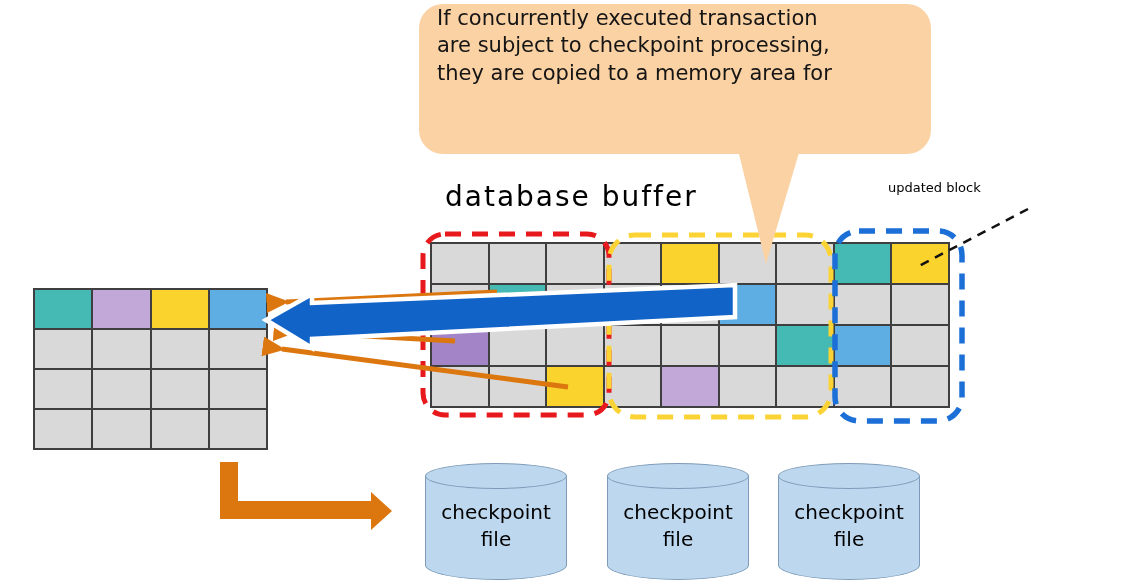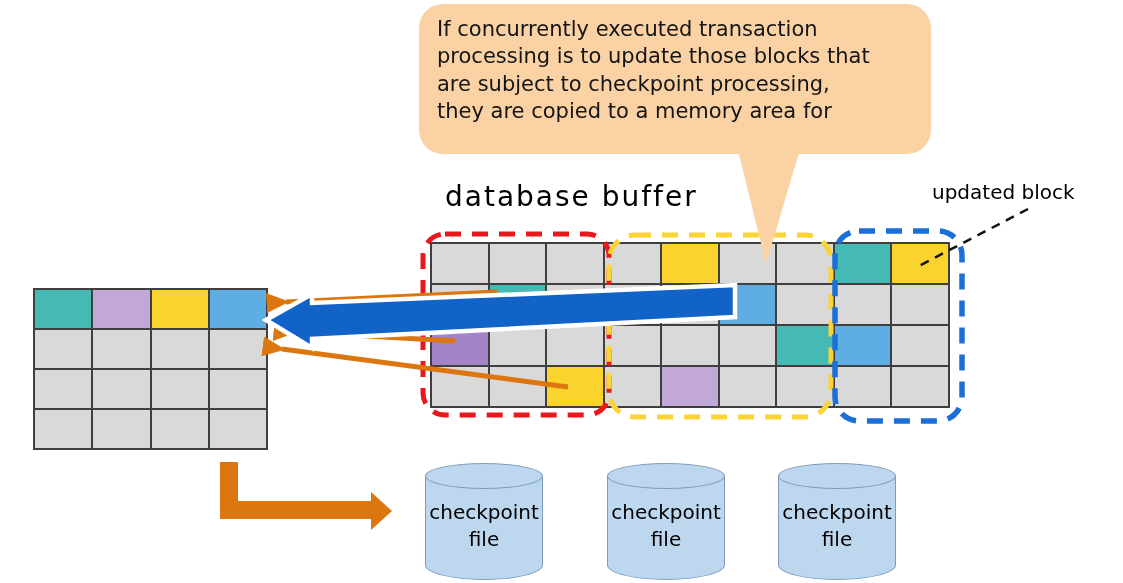--- a/index.html
+++ b/index.html
@@ -8,55 +8,55 @@
     background:#ffffff;
     font-family:"DejaVu Sans","Liberation Sans",sans-serif;
   }
   .abs { position:absolute; }
 
   
   #callout {
     left:419px; top:4px; width:512px; height:150px;
     border-radius:24px;
     background:var(--callout_bg);
-    padding:12px 0 0 18px; box-sizing:border-box;
+    padding:1px 0 0 18px; box-sizing:border-box;
   }
   #callout .line {
     font-size:21px; line-height:27.4px; color:var(--text);
     white-space:nowrap;
   }
 
   
   #db-buffer-label {
     left:445px; top:180px; width:360px; text-align:left;
     font-size:28px; letter-spacing:2px; color:#000;
   }
   #updated-block-label {
-    left:932px; top:180px; width:180px;
-    font-size:20px; color:#000;
+    left:888px; top:180px; width:180px;
+    font-size:13px; color:#000;
   }
   #memory-title {
     left:0; top:208px; width:292px; text-align:center;
     font-weight:bold; font-size:30px; line-height:36px; color:#000;
   }
 
   
   .grid {
     position:absolute; display:grid; gap:2px; padding:2px;
     box-sizing:border-box; background:var(--grid_line);
   }
   #memory-grid { left:33px; top:288px; width:235px; height:162px; }
   #buffer-grid { left:430px; top:242px; width:520px; height:166px; }
   .grid .cell { width:100%; height:100%; }
 
   
   #overlay { left:0; top:0; width:1123px; height:583px; pointer-events:none; }
 
   
-  .cyl { position:absolute; top:463px; width:118px; height:117px; }
+  .cyl { position:absolute; top:463px; width:142px; height:117px; }
   .cyl-top {
     position:absolute; left:0; right:0; top:0; height:26px;
     border-radius:50%; background:var(--cylinder_fill);
     border:1.6px solid var(--cylinder_border); box-sizing:border-box; z-index:2;
   }
   .cyl-body {
     position:absolute; left:0; right:0; top:13px; bottom:0;
     background:var(--cylinder_fill);
     border:1.6px solid var(--cylinder_border); border-top:none;
     border-radius:0 0 50% 50% / 0 0 15px 15px; box-sizing:border-box; z-index:1;
@@ -131,21 +131,20 @@
       <div class="cell" style="background: var(--gray);"></div>
       <div class="cell" style="background: var(--light_purple);"></div>
       <div class="cell" style="background: var(--gray);"></div>
       <div class="cell" style="background: var(--gray);"></div>
       <div class="cell" style="background: var(--gray);"></div>
       <div class="cell" style="background: var(--gray);"></div>
     </div>
 
   <div class="abs" id="callout">
       <div class="line">If concurrently executed transaction</div>
-      <div class="line">processing is to update those blocks that</div>
       <div class="line">are subject to checkpoint processing,</div>
       <div class="line">they are copied to a memory area for</div>
     </div>
 
   <div class="cyl" style="left:425px">
     <div class="cyl-body"></div>
     <div class="cyl-top"></div>
     <div class="cyl-label">checkpoint file</div>
   </div>
   <div class="cyl" style="left:607px">

